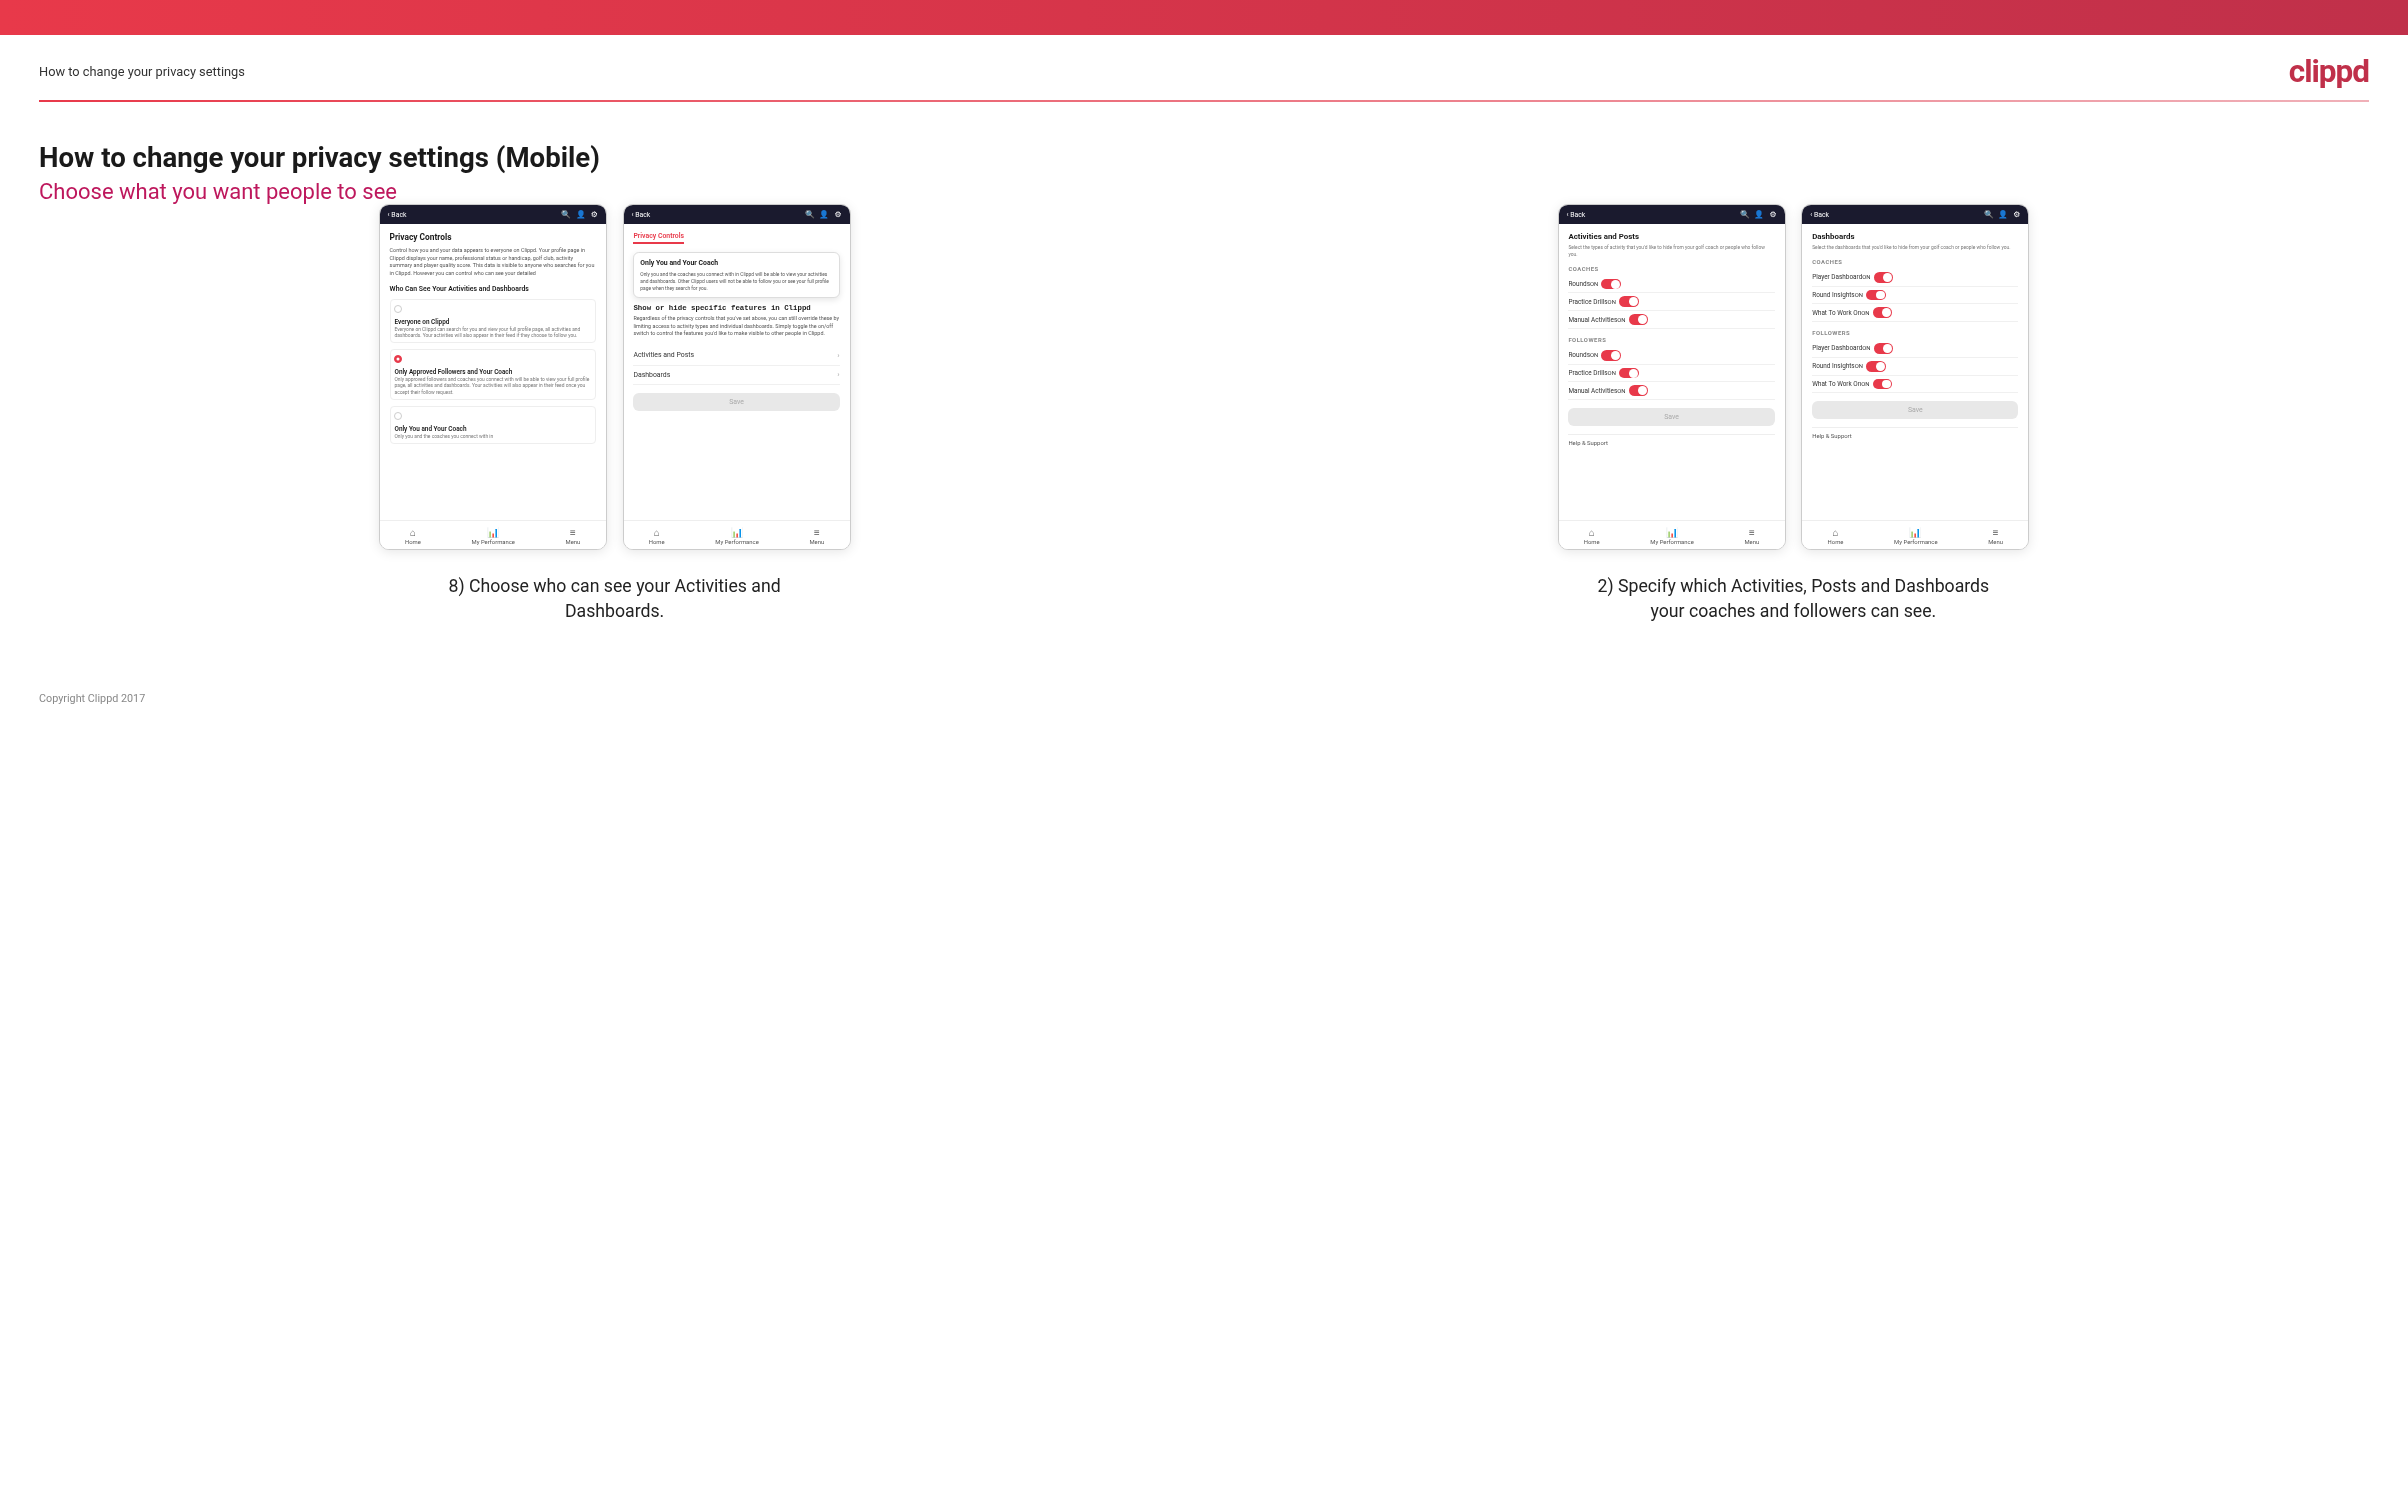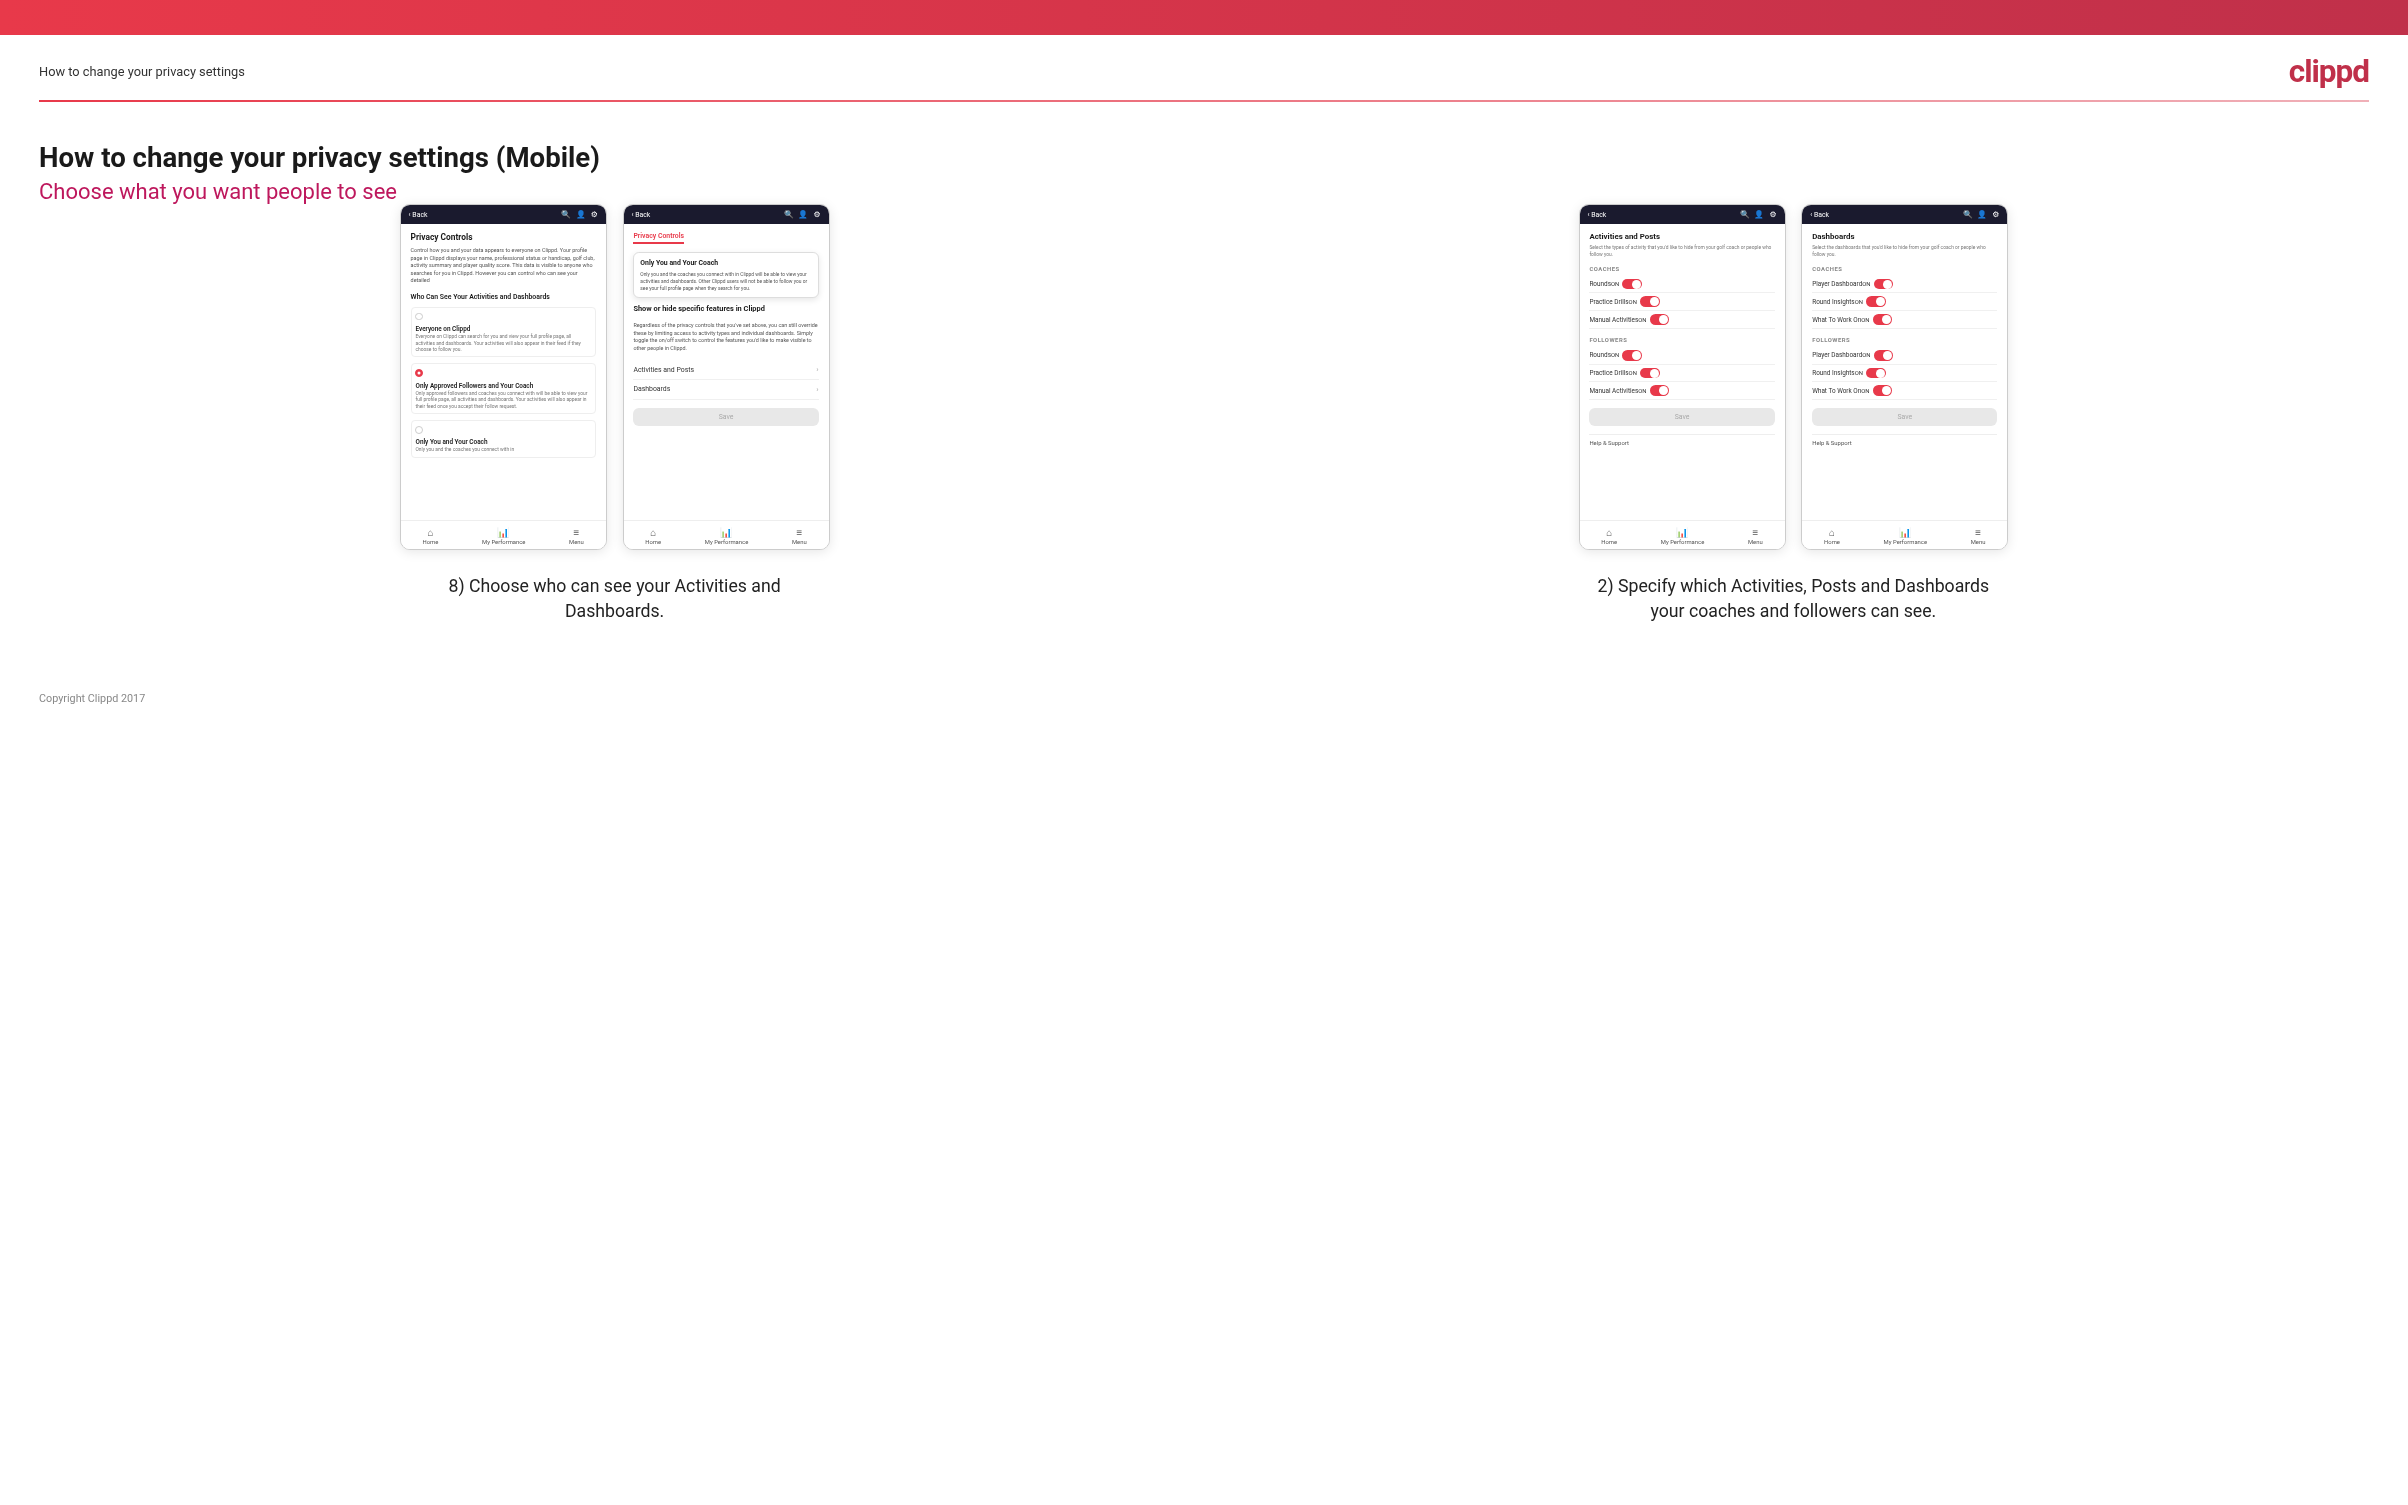--- a/index.html
+++ b/index.html
@@ -90,21 +90,21 @@
       font-size: 17.7px;
       color: #222;
       text-align: center;
       max-width: 414px;
       line-height: 1.4;
       margin-top: 7.9px;
     }
 
     
     .phone {
-      width: 207px;
+      width: 228px;
       border: 1.5px solid #ccc;
       border-radius: 9.9px;
       overflow: hidden;
       background: #fff;
       box-shadow: 0 2px 11.8px rgba(0,0,0,0.1);
       font-size: 6.9px;
     }
 
     .phone-header {
       background: #1a1a2e;
@@ -237,22 +237,23 @@
     }
     .dropdown-desc {
       font-size: 4.9px;
       color: #555;
       line-height: 1.4;
     }
 
     .section-heading {
       font-size: 7.4px;
       font-weight: 700;
-      margin-bottom: 9px;
+      margin-bottom: 3px;
       color: #1a1a1a;
+      font-family: Liberation Mono, monospace;
     }
     .section-sub {
       font-size: 5.4px;
       color: #555;
       line-height: 1.4;
       margin-bottom: 7.9px;
     }
 
     .menu-item-row {
       display: flex;

